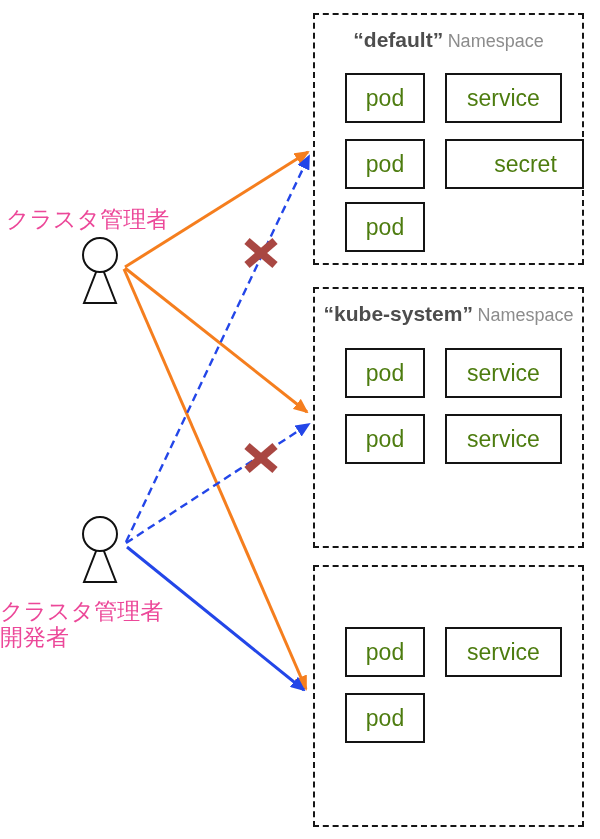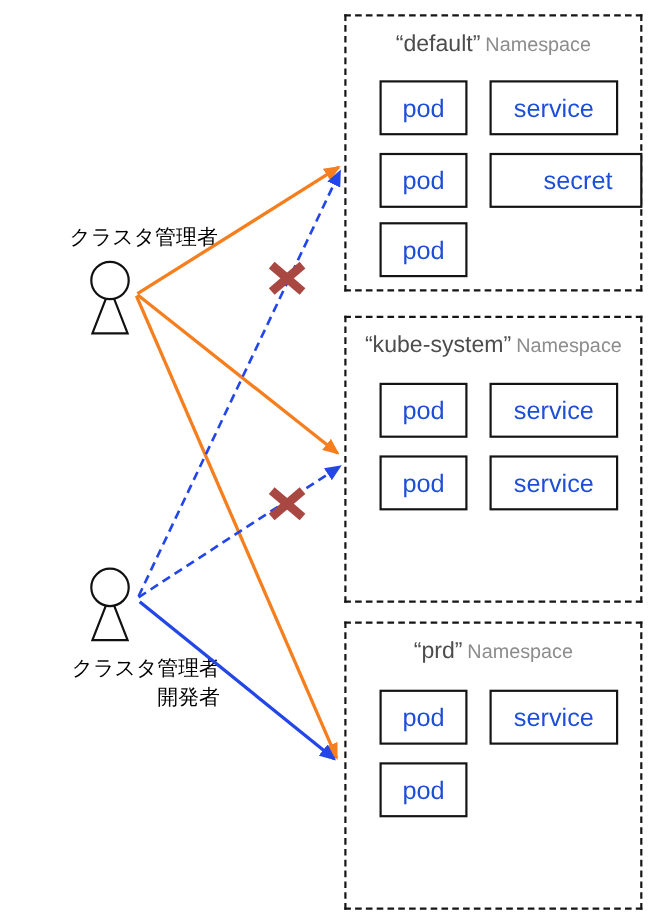--- a/index.html
+++ b/index.html
@@ -6,32 +6,32 @@
   .canvas{
     position:relative;width:600px;height:839px;background:#ffffff;overflow:hidden;
     font-family:"Liberation Sans","DejaVu Sans",sans-serif;
   }
   
   .ns{
     position:absolute;left:313px;width:271px;
     border:2px dashed #161616;background:#ffffff;box-sizing:border-box;
   }
   .ns-title{width:100%;text-align:center;margin-top:13px;white-space:nowrap;}
-  .ns-name{font-size:21px;font-weight:normal;color:var(--title-name,#4d4d4d);}
+  .ns-name{font-size:21px;font-weight:bold;color:var(--title-name,#4d4d4d);}
   .ns-suffix{font-size:18px;font-weight:normal;color:var(--title-suffix,#8c8c8c);text-align:center;}
   .item{
     position:absolute;height:46px;border:2px solid #141414;background:#ffffff;
     display:flex;align-items:center;justify-content:center;
-    font-size:23px;color:#1d4ed8;box-sizing:content-box;
+    font-size:23px;color:#4d7c0f;box-sizing:content-box;
   }
   .col1{left:30px;width:76px;}
   .col2{left:130px;width:113px;}
   
   .actor-label{
-    position:absolute;text-align:right;font-size:19px;color:#000000;
+    position:absolute;text-align:left;font-size:23px;color:#ec4899;
     white-space:nowrap;line-height:1.35;
   }
   .actor-figure{position:absolute;}
   .actor-figure svg{display:block;}
   .person-outline{fill:#ffffff;stroke:#111111;stroke-width:2;}
   
   .overlay{position:absolute;left:0;top:0;pointer-events:none;}
   .admin-edge{stroke:var(--admin-color,#f57e1e);stroke-width:3;fill:none;}
   .dev-edge{stroke:var(--dev-color,#2346e8);stroke-width:3;fill:none;}
   .dev-edge.dashed{stroke-width:2.4;stroke-dasharray:8 5;}
@@ -61,24 +61,20 @@
       <span class="ns-name">“kube-system”</span>
       <span class="ns-suffix">Namespace</span>
     </div>
     <div class="item col1" style="top:59px;">pod</div>
     <div class="item col2" style="top:59px;">service</div>
     <div class="item col1" style="top:125px;">pod</div>
     <div class="item col2" style="top:125px;">service</div>
   </div>
 
   <div class="ns" style="top:565px;height:262px;">
-    <div class="ns-title">
-      <span class="ns-name">“prd”</span>
-      <span class="ns-suffix">Namespace</span>
-    </div>
     <div class="item col1" style="top:60px;">pod</div>
     <div class="item col2" style="top:60px;">service</div>
     <div class="item col1" style="top:126px;">pod</div>
   </div>
 
   <div class="actor-label" style="left:6px;top:204px;width:192px;">クラスタ管理者</div>
   <div class="actor-figure" style="left:79px;top:236px;">
     <svg width="44" height="70" viewBox="0 0 44 70">
       <polygon class="person-outline" points="21,26 5,67 37,67"></polygon>
       <circle class="person-outline" cx="21" cy="19" r="17"></circle>

